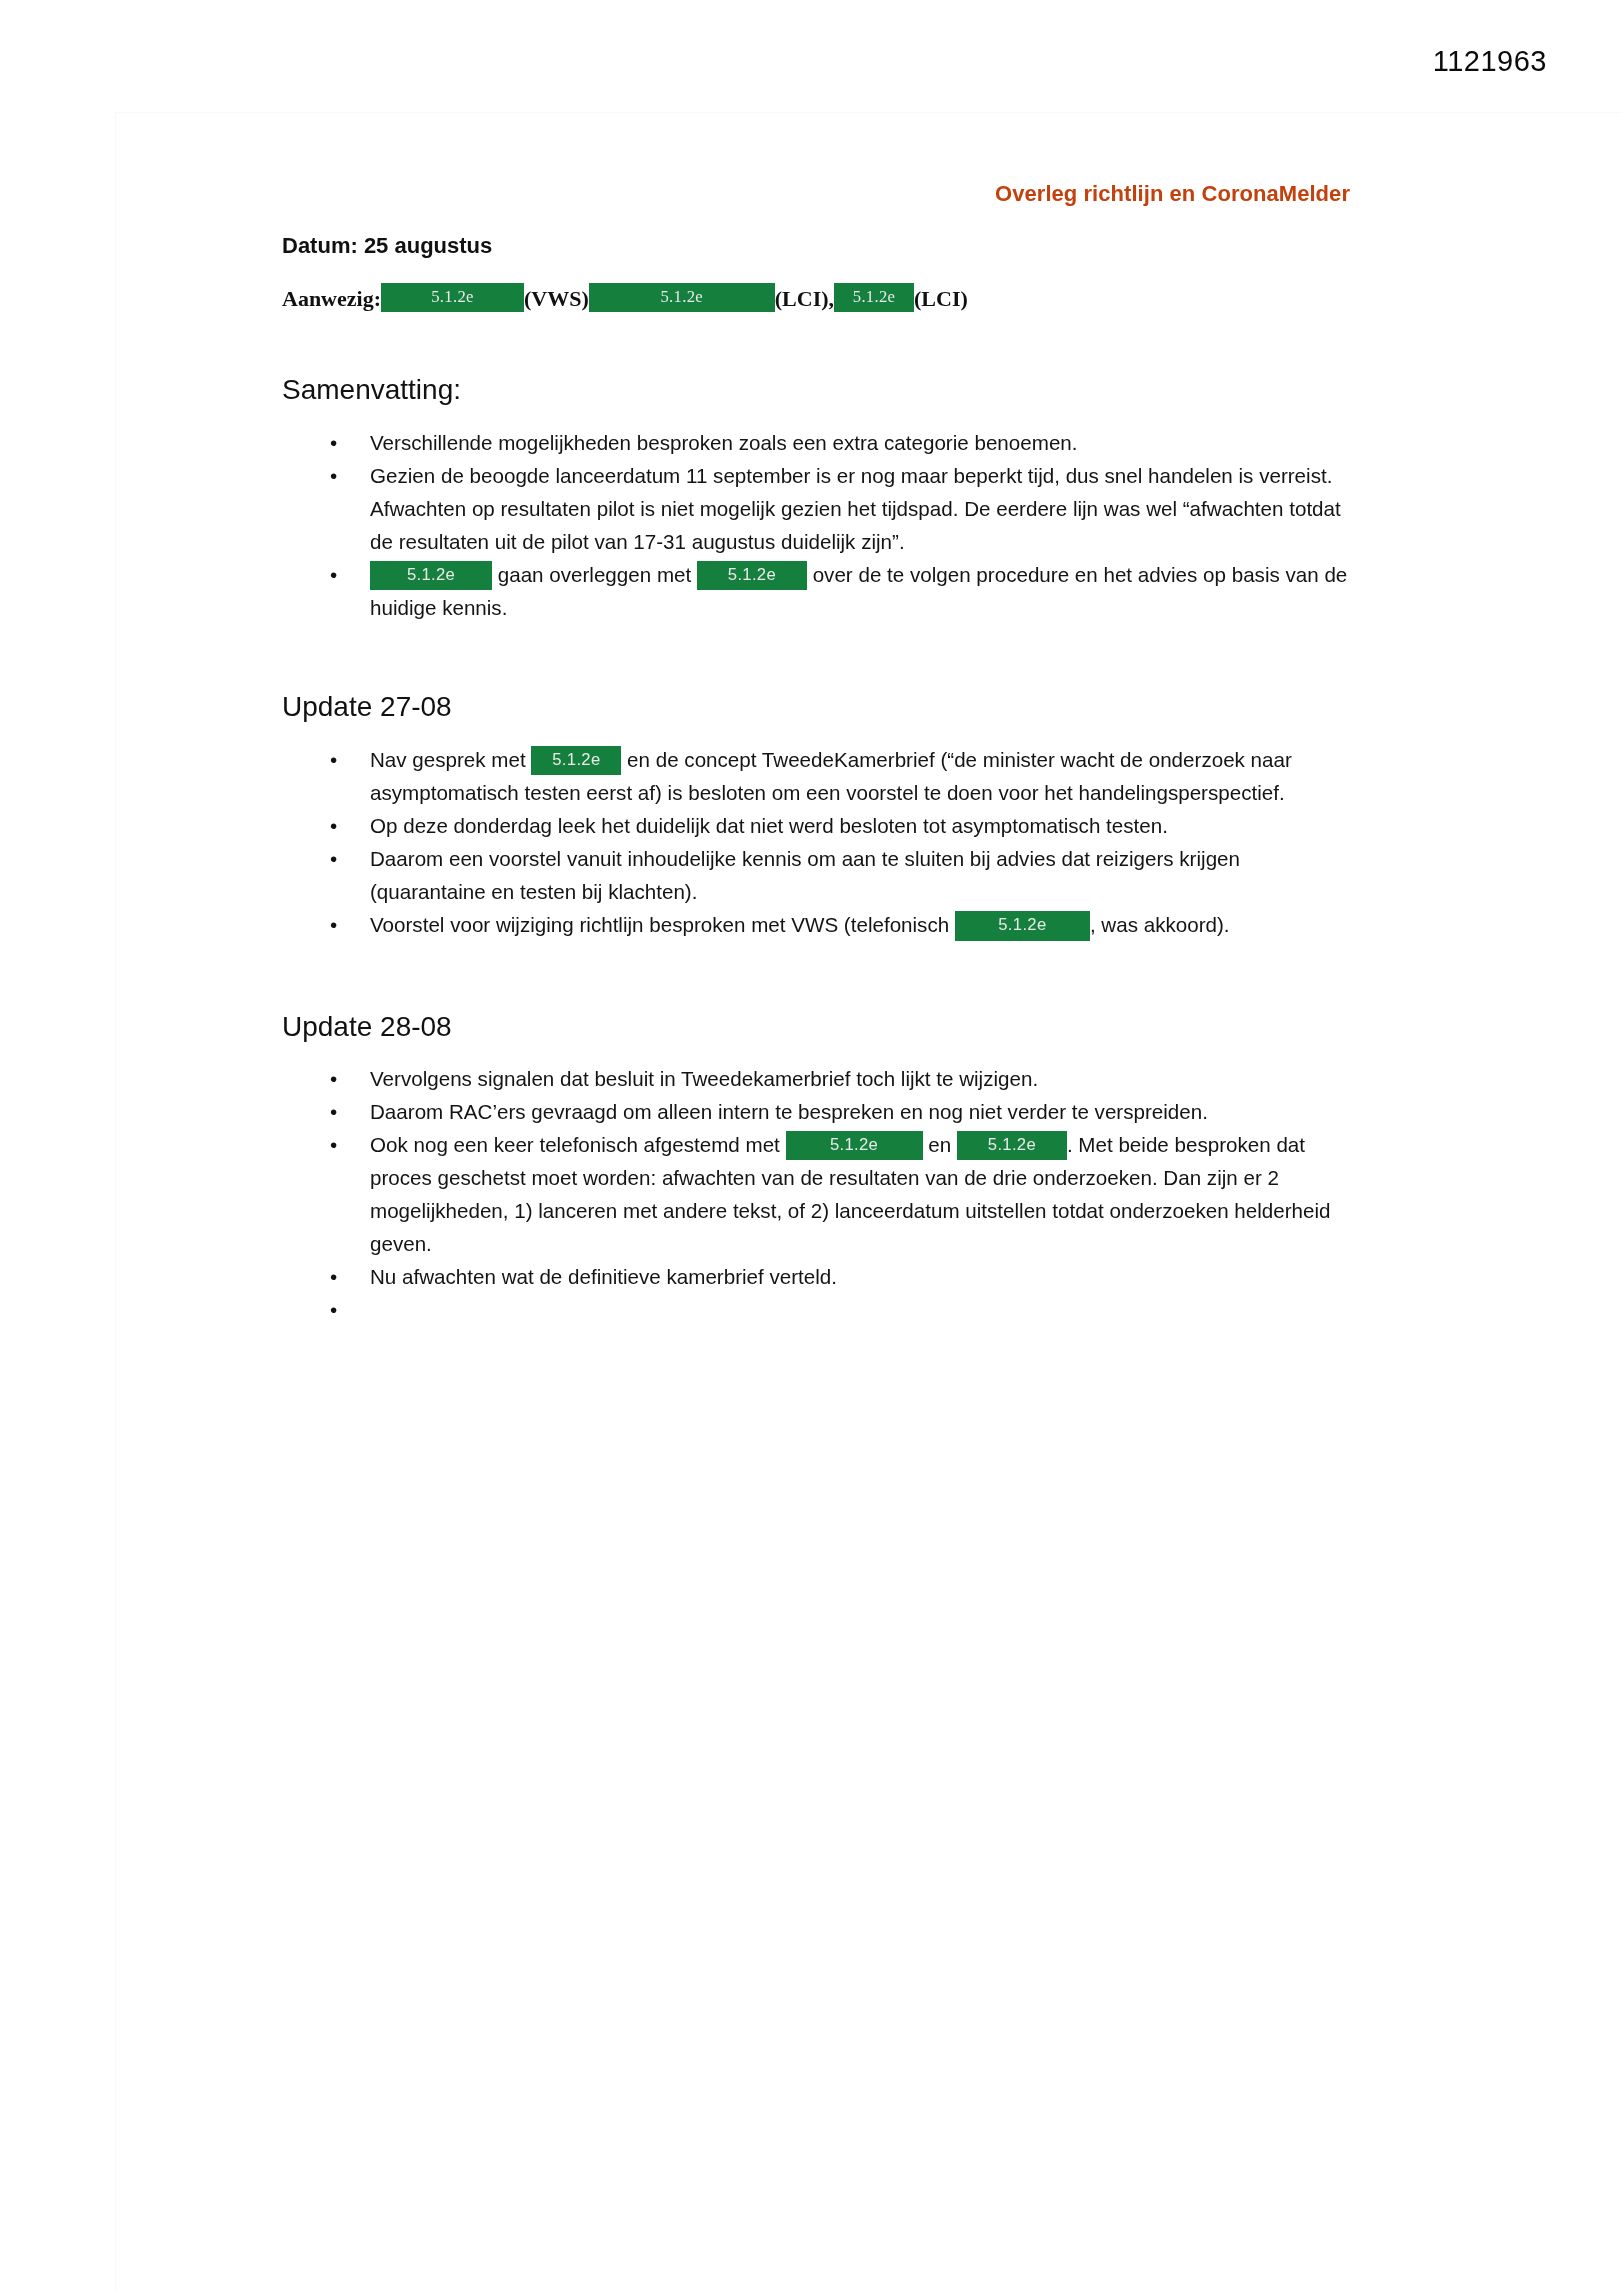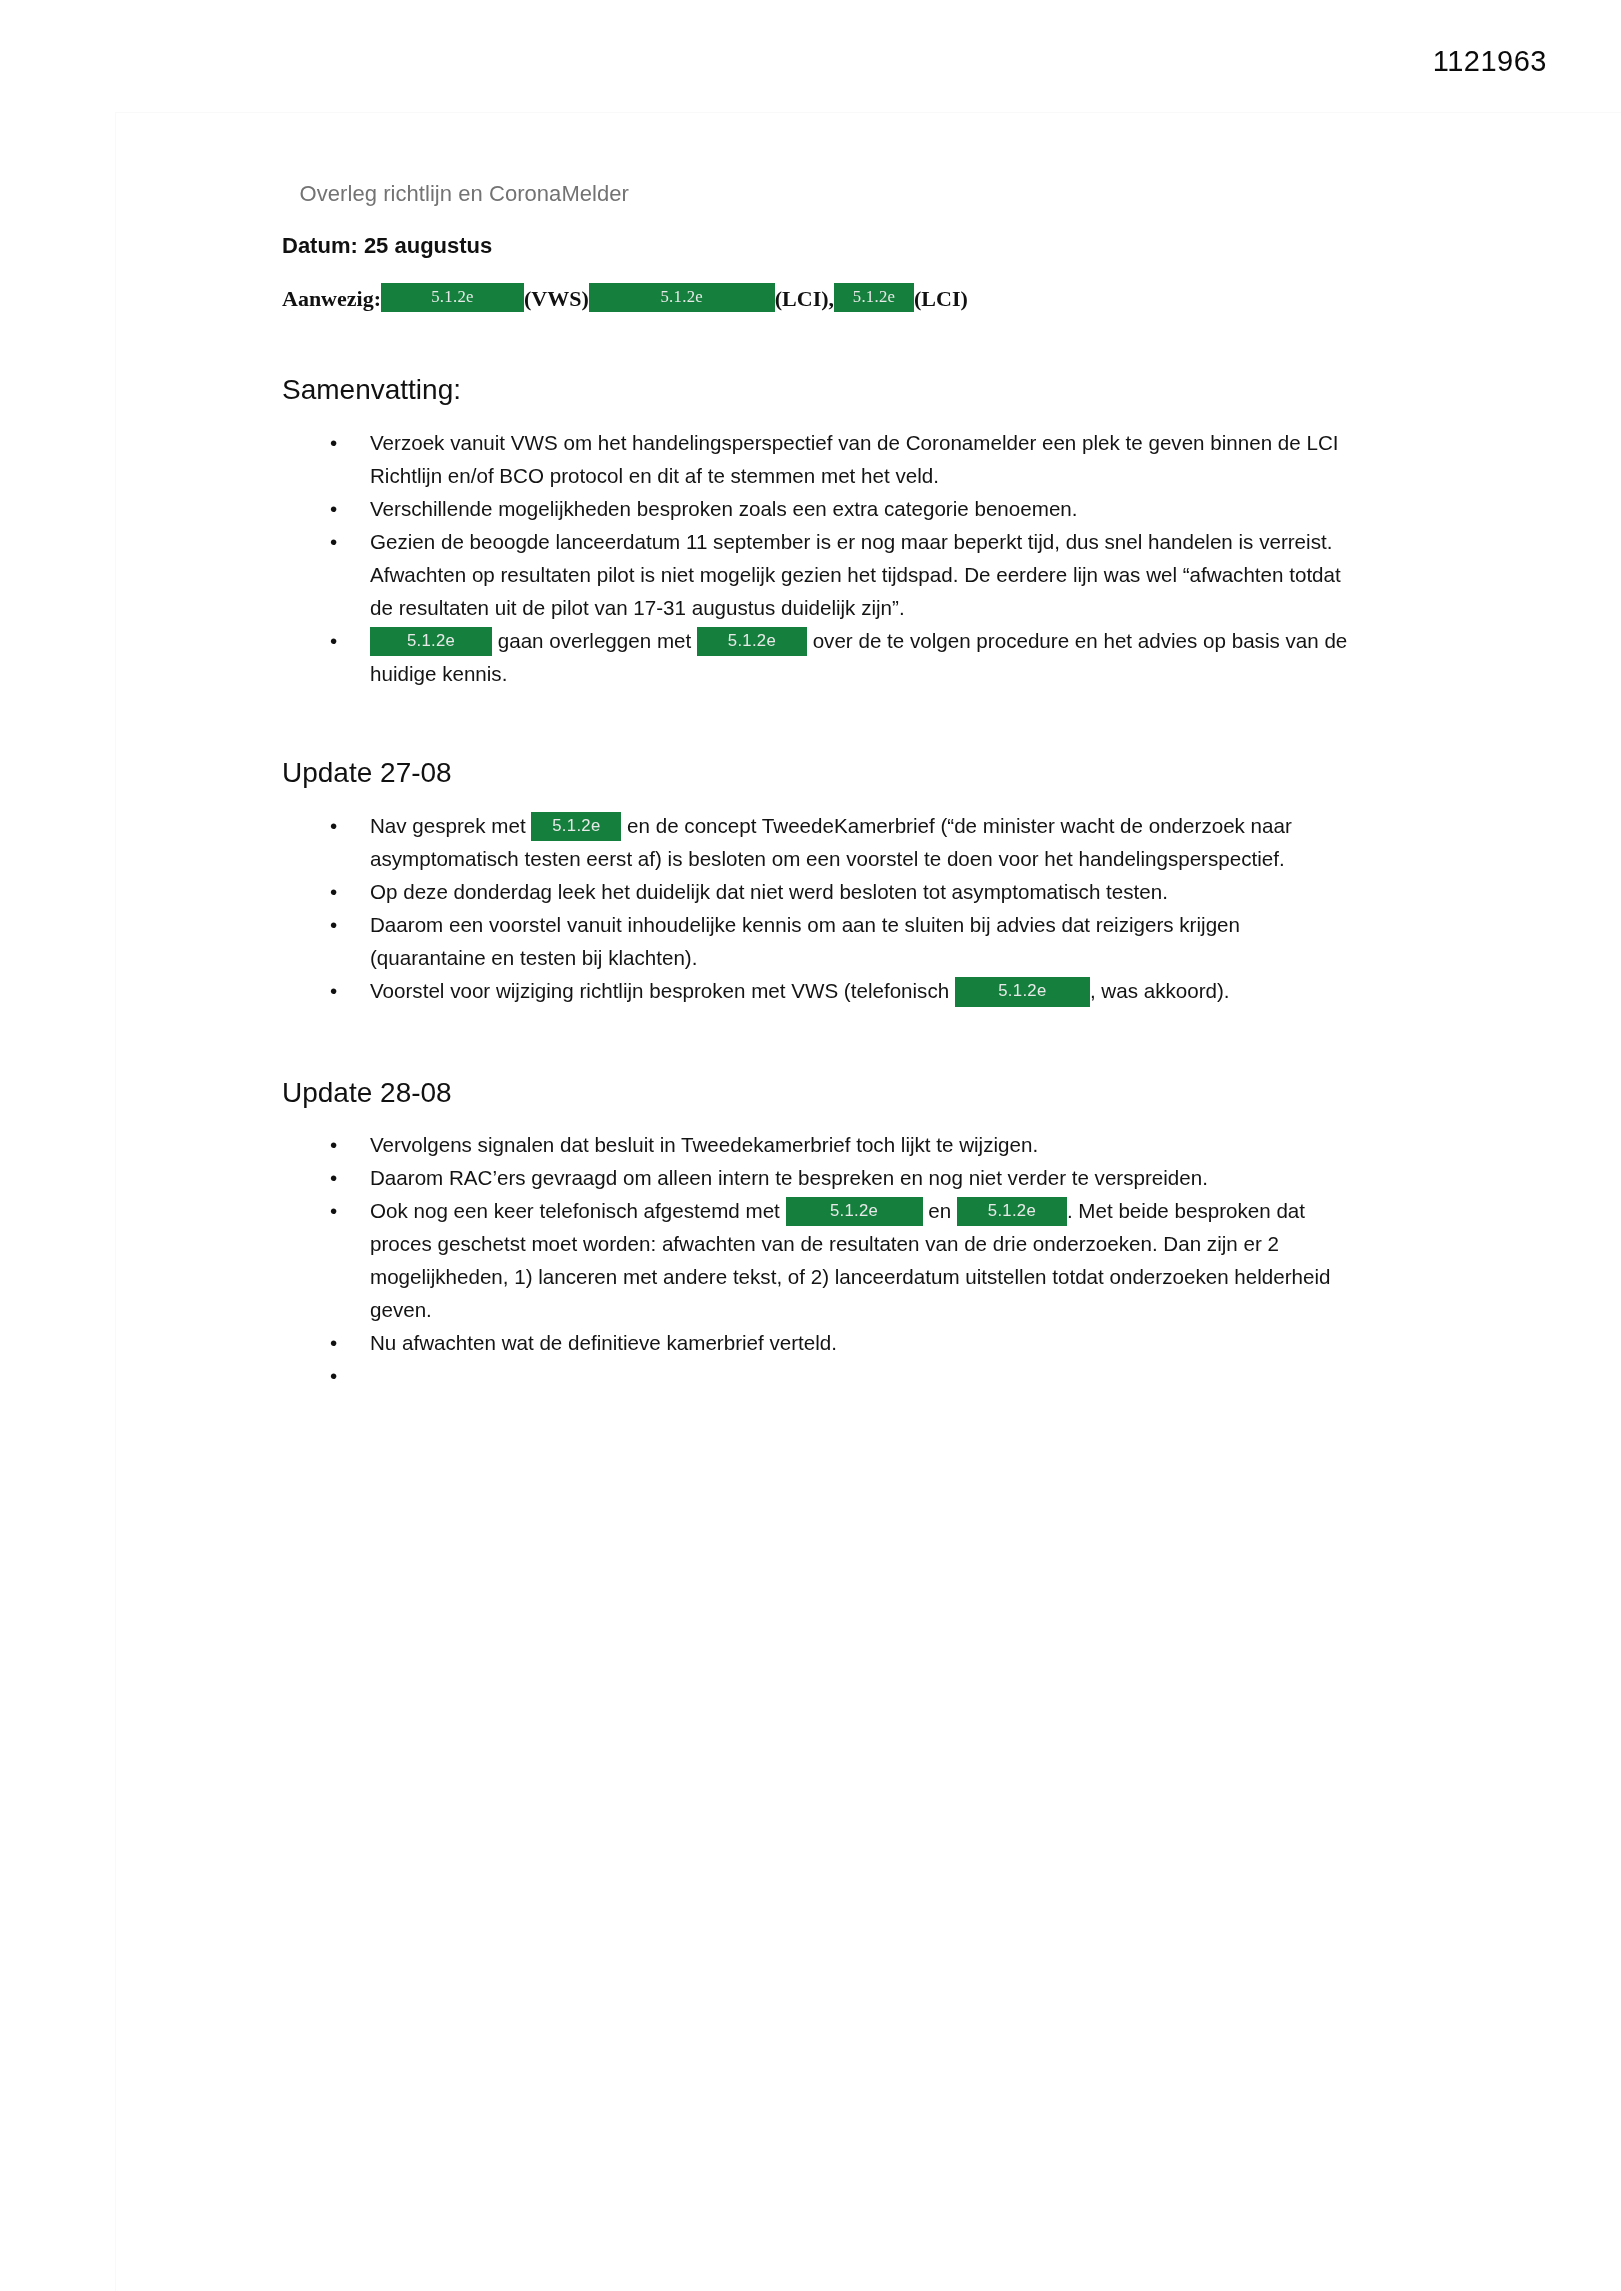--- a/index.html
+++ b/index.html
@@ -41,24 +41,24 @@
 
   
   #content {
     position: absolute;
     left: 282px;
     top: 181px;
     width: 1068px;
   }
 
   .doc-title {
-    text-align: left;
-    font-weight: normal;
+    text-align: right;
+    font-weight: bold;
     font-size: 22px;
-    color: #737373;
+    color: #c2410c;
     letter-spacing: 0.05px;
     margin: 0 0 0 0;
     padding-left: 17.6px;
   }
 
   .meta-line {
     font-weight: bold;
     font-size: 22px;
     color: #111111;
     margin-top: 25.5px;
@@ -161,21 +161,20 @@
     <span>(LCI),</span>
     <span class="redaction r-a3">5.1.2e</span>
     <span>(LCI)</span>
   </div>
 
   <div class="sec-gap-1"></div>
 
   <div id="sections-root">
       <div class="section-head">Samenvatting:</div>
       <ul class="bullets">
-        <li><span class="body-text">Verzoek vanuit VWS om het handelingsperspectief van de Coronamelder een plek te geven binnen de LCI Richtlijn en/of BCO protocol en dit af te stemmen met het veld.</span></li>
         <li><span class="body-text">Verschillende mogelijkheden besproken zoals een extra categorie benoemen.</span></li>
         <li><span class="body-text">Gezien de beoogde lanceerdatum 11 september is er nog maar beperkt tijd, dus snel handelen is verreist. Afwachten op resultaten pilot is niet mogelijk gezien het tijdspad. De eerdere lijn was wel “afwachten totdat de resultaten uit de pilot van 17-31 augustus duidelijk zijn”.</span></li>
         <li><span class="redaction inline-sm">5.1.2e</span><span class="body-text"> gaan overleggen met </span><span class="redaction inline-md">5.1.2e</span><span class="body-text"> over de te volgen procedure en het advies op basis van de huidige kennis.</span></li>
       </ul>
       <div class="sec-gap-2"></div>
       <div class="section-head">Update 27-08</div>
       <ul class="bullets">
         <li><span class="body-text">Nav gesprek met </span><span class="redaction inline-nav">5.1.2e</span><span class="body-text"> en de concept TweedeKamerbrief (“de minister wacht de onderzoek naar asymptomatisch testen eerst af) is besloten om een voorstel te doen voor het handelingsperspectief.</span></li>
         <li><span class="body-text">Op deze donderdag leek het duidelijk dat niet werd besloten tot asymptomatisch testen.</span></li>
         <li><span class="body-text">Daarom een voorstel vanuit inhoudelijke kennis om aan te sluiten bij advies dat reizigers krijgen (quarantaine en testen bij klachten).</span></li>

